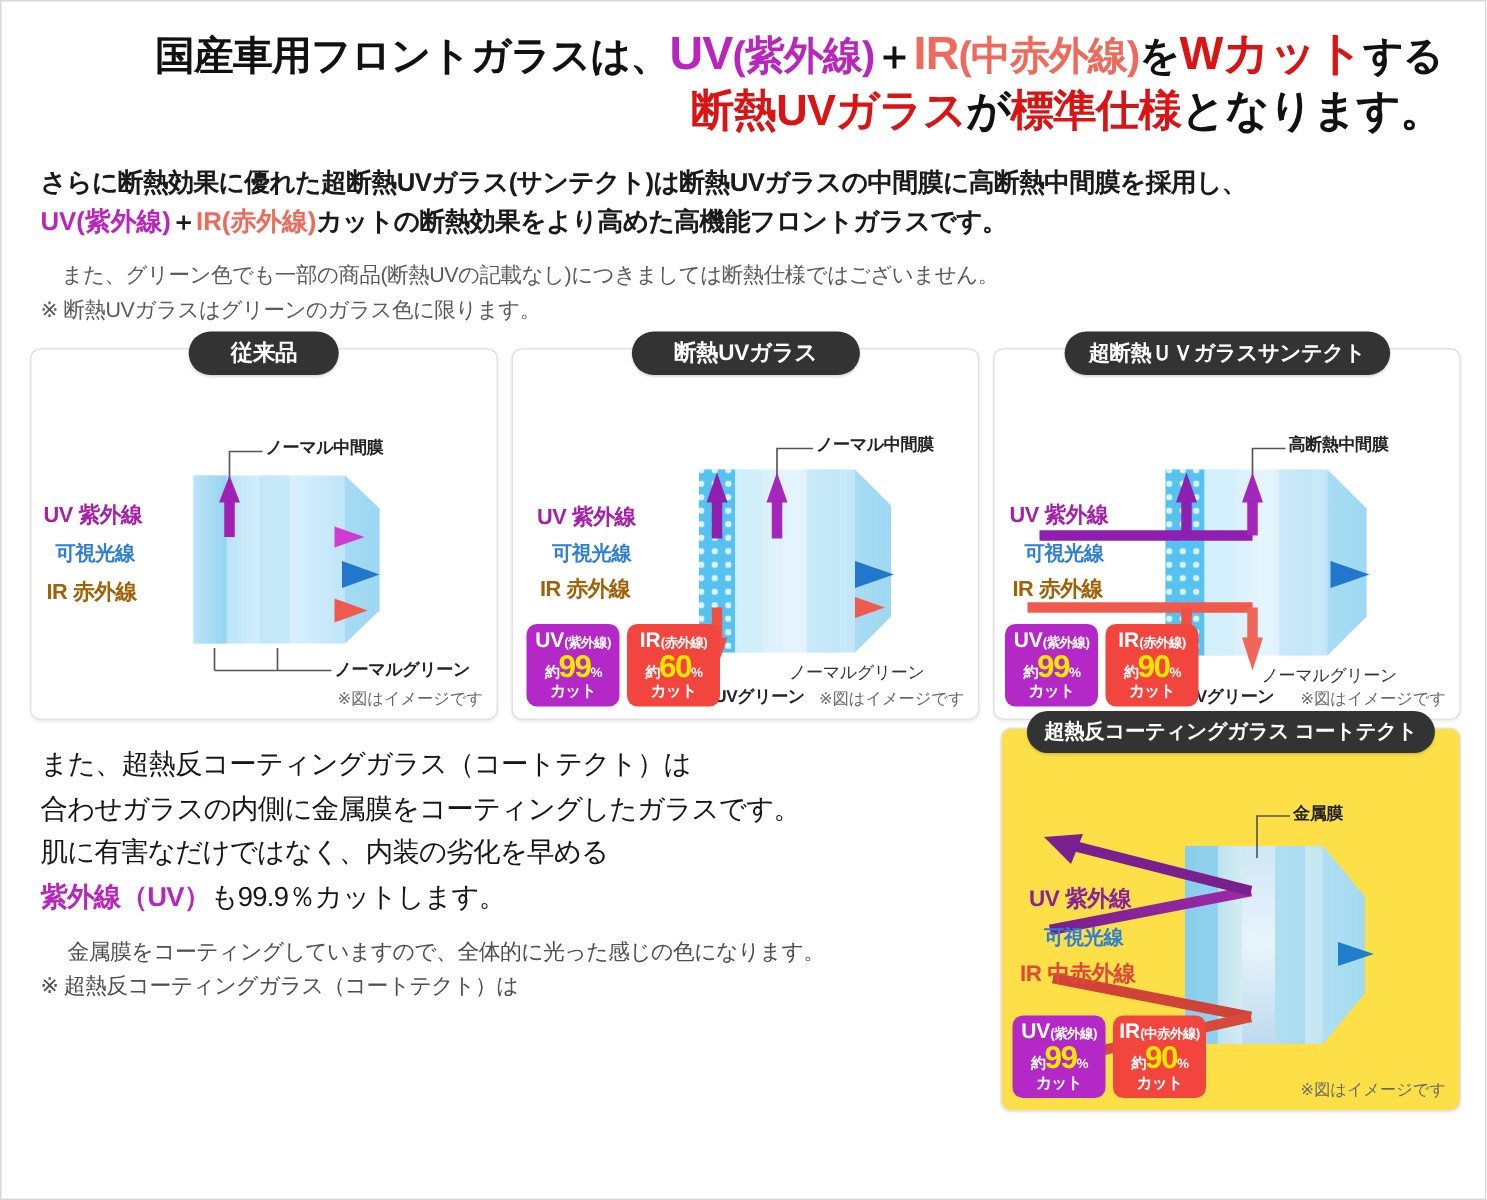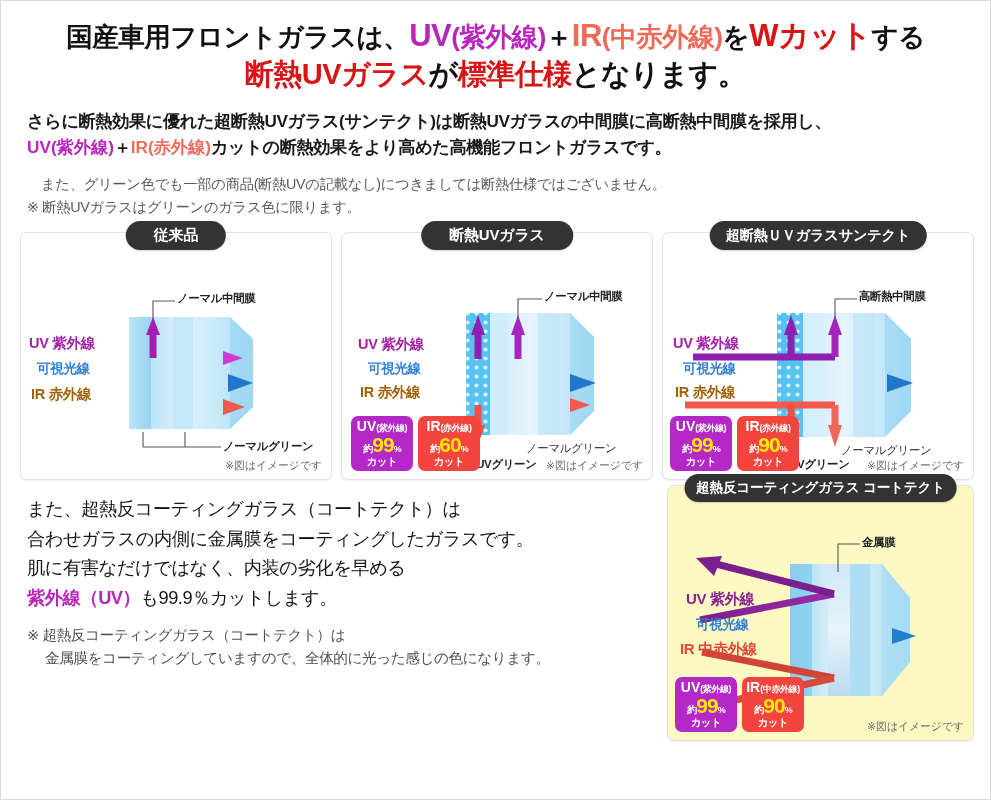--- a/index.html
+++ b/index.html
@@ -10,21 +10,21 @@
   }
   .page {
     position: relative;
     width: 991px; height: 800px;
     border: 1px solid #d8d8d8;
     background: #fff;
     overflow: hidden;
   }
 
   
-  .header { padding: 18px 12px 4px; text-align: center; }
+  .header { padding: 18px 28px 4px; text-align: right; }
   .h-line1 {
     font-size: 26.5px; font-weight: bold; color: #111;
     letter-spacing: -0.5px; white-space: nowrap; line-height: 1.12;
   }
   .h-line2 {
     font-size: 29px; font-weight: bold; color: #111;
     letter-spacing: -0.5px; white-space: nowrap; line-height: 1.2; margin-top: 3px;
   }
   .uv  { color: #b925bd; }
   .ir  { color: #ef6a5a; }
@@ -127,21 +127,21 @@
   .body-l .uvtxt { color: #b925bd; font-weight: bold; }
   .foot-note { margin-top: 11px; }
   .foot-l {
     font-size: 14.6px; color: #4e4e4e; line-height: 1.6;
     letter-spacing: -0.4px; white-space: nowrap;
   }
   .foot-l.indent { padding-left: 18px; }
 
   .panel-ct {
     position: relative; flex: 1 1 auto; height: 256px;
-    background: #fef9c3; border: 1px solid #e2e2e2; border-radius: 7px;
+    background: #fde047; border: 1px solid #e2e2e2; border-radius: 7px;
     box-shadow: 0 1px 2px rgba(0,0,0,.07);
     margin-top: -9px;
   }
   svg { display: block; overflow: visible; }
 </style>
 </head>
 <body>
 
 <div class="page">
 
@@ -371,22 +371,22 @@
   <div class="lower">
 
     <div class="lower-text">
       <div class="body-l">また、超熱反コーティングガラス（コートテクト）は</div>
       <div class="body-l">合わせガラスの内側に金属膜をコーティングしたガラスです。</div>
       <div class="body-l">肌に有害なだけではなく、内装の劣化を早める</div>
       <div class="body-l">
         <span class="uvtxt">紫外線（UV）</span><span>も99.9％カットします。</span>
       </div>
       <div class="foot-note">
+        <div class="foot-l indent">金属膜をコーティングしていますので、全体的に光った感じの色になります。</div>
         <div class="foot-l">※ 超熱反コーティングガラス（コートテクト）は</div>
-        <div class="foot-l indent">金属膜をコーティングしていますので、全体的に光った感じの色になります。</div>
       </div>
     </div>
 
     <div class="panel-ct">
       <div class="pill xwide">超熱反コーティングガラス コートテクト</div>
       <div class="diagram" style="inset:26px 4px 4px 4px;">
         <svg width="314" height="222" viewBox="0 0 314 222">
           <defs>
             <linearGradient id="g4a" x1="0" y1="0" x2="1" y2="0">
               <stop offset="0" stop-color="#9ad7f3"></stop>

